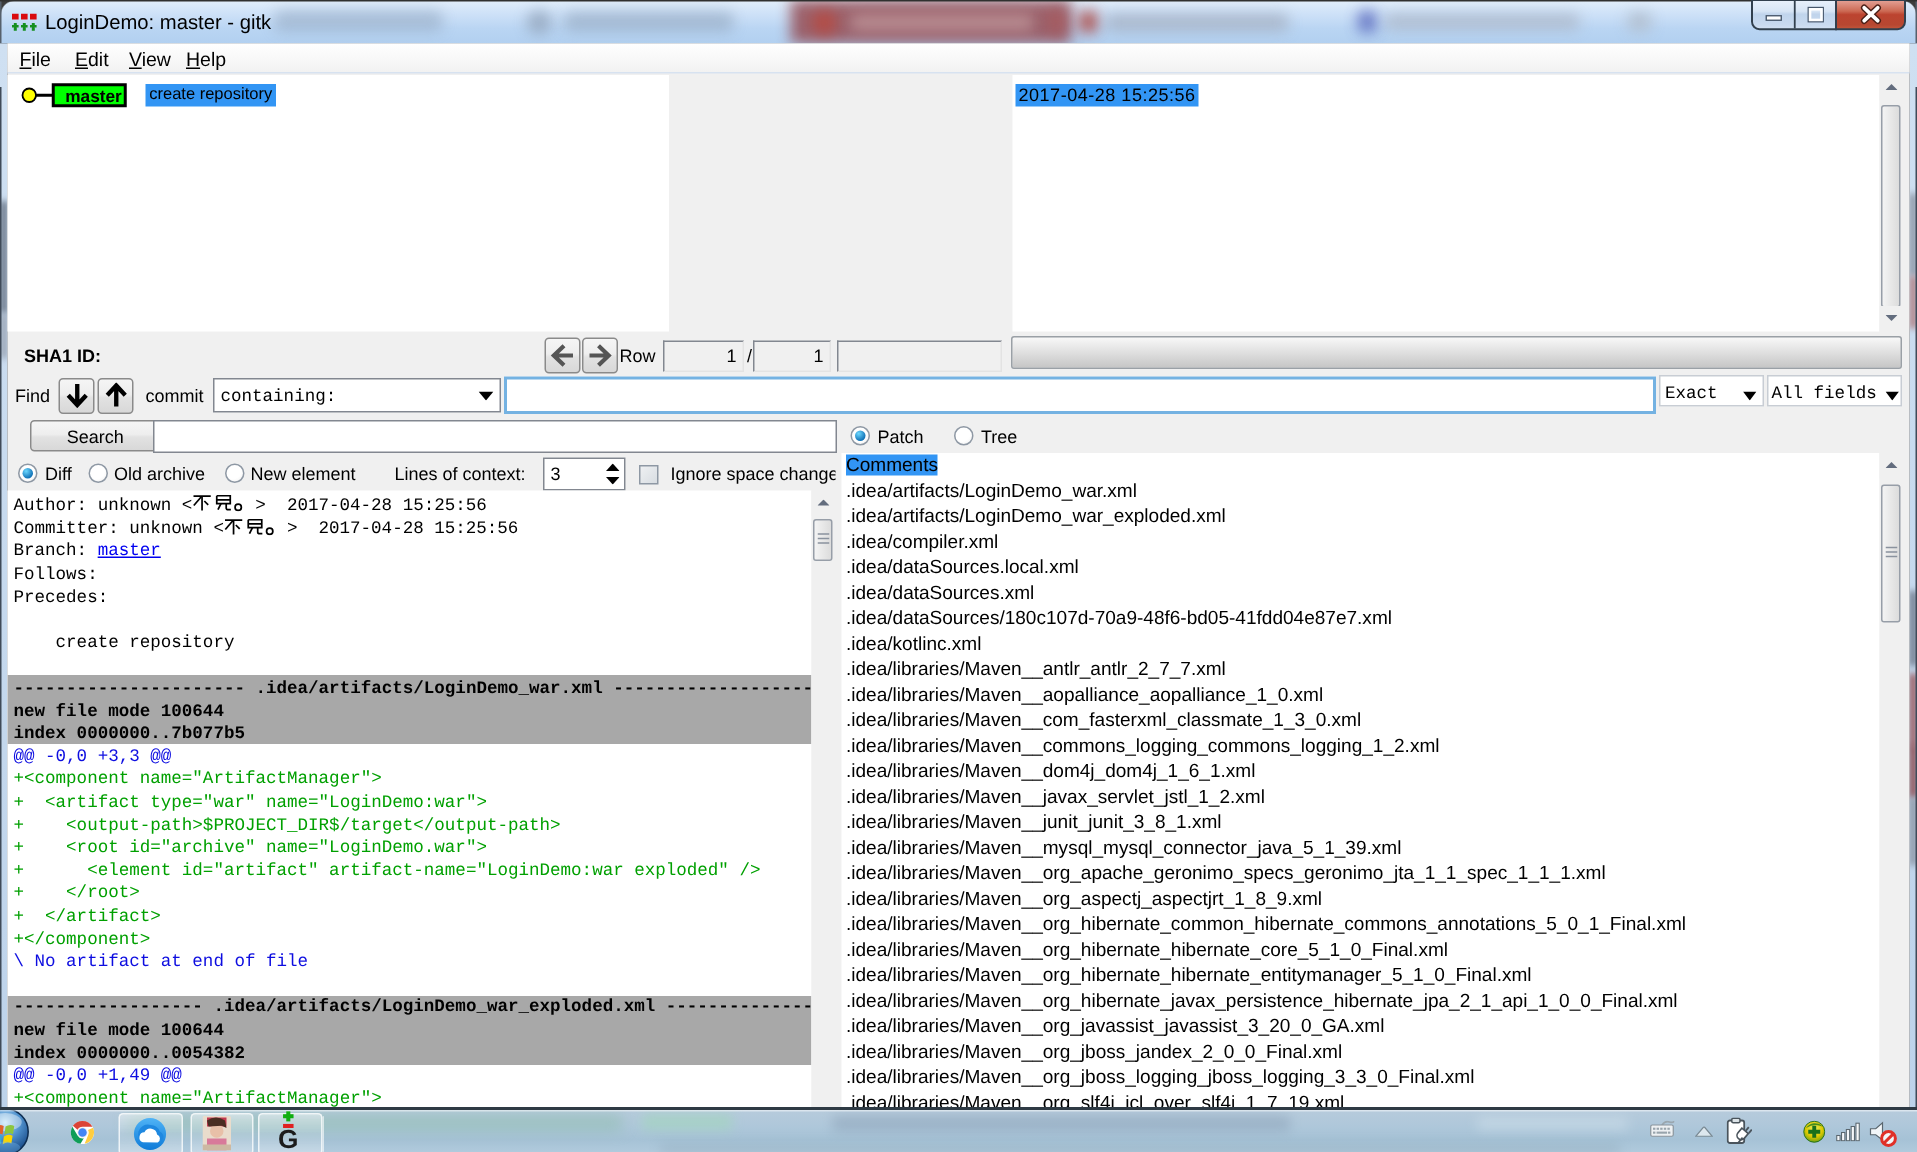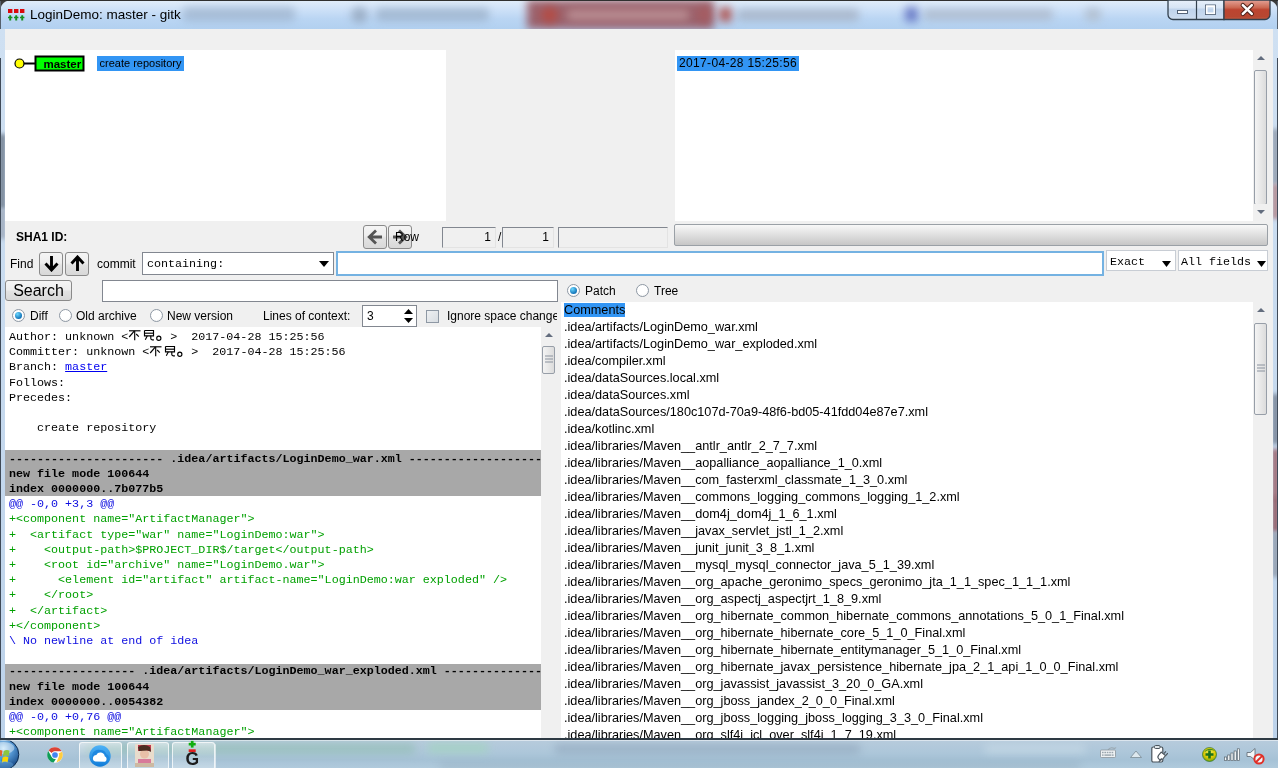--- a/index.html
+++ b/index.html
@@ -145,20 +145,26 @@
   <div style="position:absolute;left:0;top:155px;width:5px;height:35px;background:#b08084;filter:blur(2px);"></div>
   <div style="position:absolute;left:0;top:365px;width:5px;height:50px;background:#707b8c;filter:blur(2px);"></div>
   <div style="position:absolute;left:0;top:420px;width:5px;height:50px;background:#9a5a60;filter:blur(2px);"></div>
   <div style="position:absolute;left:0;top:468px;width:5px;height:35px;background:#8c4a50;filter:blur(2px);"></div>
   <div style="position:absolute;left:0;top:503px;width:5px;height:45px;background:#8c96a5;filter:blur(2px);"></div>
   <div style="position:absolute;left:4px;top:29px;width:1px;height:710px;background:#3f4a58;"></div>
 </div>
 
 <div class="abs" id="client">
 
+  <div id="menubar">
+    <span style="left:8px;"><span class="u">F</span>ile</span>
+    <span style="left:45px;"><span class="u">E</span>dit</span>
+    <span style="left:81px;"><span class="u">V</span>iew</span>
+    <span style="left:119px;"><span class="u">H</span>elp</span>
+  </div>
 
   <div class="pane" style="left:0px;top:21px;width:441px;height:171px;">
     <svg style="position:absolute;left:0;top:0;" width="100" height="30" viewBox="0 0 100 30">
       <line x1="18" y1="13.5" x2="32" y2="13.5" stroke="#000" stroke-width="2"></line>
       <circle cx="14.5" cy="13.5" r="4.5" fill="#ffff00" stroke="#000" stroke-width="1.2"></circle>
       <rect x="30.5" y="6.5" width="48" height="14" fill="#00ff00" stroke="#000" stroke-width="2"></rect>
       <text x="38.5" y="18" font-family="Liberation Sans, sans-serif" font-size="11.5" font-weight="bold" fill="#000">master</text>
     </svg>
     <div class="sel" style="position:absolute;left:92px;top:5.5px;height:15px;font-size:11px;padding:0 2.5px;line-height:15px;">create repository</div>
   </div>
@@ -180,21 +186,21 @@
 
   <div class="lbl" style="left:11px;top:201px;font-weight:bold;">SHA1 ID:</div>
   <div class="btn" style="left:358px;top:196px;width:24px;height:24px;"></div>
   <svg style="position:absolute;left:361px;top:200px;" width="17" height="16" viewBox="0 0 17 16">
       <path d="M10 1.5 L3.2 8 L10 14.5 M3.2 8 L16 8" stroke="#555" stroke-width="2.8" fill="none"></path>
     </svg>
   <div class="btn" style="left:383px;top:196px;width:24px;height:24px;"></div>
   <svg style="position:absolute;left:387px;top:200px;" width="17" height="16" viewBox="0 0 17 16">
       <path d="M7 1.5 L13.8 8 L7 14.5 M13.8 8 L1 8" stroke="#555" stroke-width="2.8" fill="none"></path>
     </svg>
-  <div class="lbl" style="left:390px;top:201px;">Row</div>
+  <div class="lbl" style="left:408px;top:201px;">Row</div>
   <div class="sunken" style="left:437px;top:198px;width:54px;height:21px;font-size:12px;text-align:right;padding:2px 4px 0 0;">1</div>
   <div class="lbl" style="left:493px;top:201px;">/</div>
   <div class="sunken" style="left:497px;top:198px;width:52px;height:21px;font-size:12px;text-align:right;padding:2px 4px 0 0;">1</div>
   <div class="sunken" style="left:553px;top:198px;width:110px;height:21px;"></div>
   <div style="position:absolute;left:669px;top:195px;width:594px;height:22px;border:1px solid #9aa0a6;border-radius:2px;background:linear-gradient(#f8f8f8,#e2e2e2 45%,#c6c6c6);"></div>
 
   <div class="lbl" style="left:5px;top:228px;">Find</div>
   <div class="btn" style="left:34px;top:223px;width:24px;height:24px;"></div>
   <svg style="position:absolute;left:39px;top:226px;" width="15" height="17" viewBox="0 0 15 17">
       <path d="M7.5 1 L7.5 14 M1.5 8.5 L7.5 15 L13.5 8.5" stroke="#000" stroke-width="2.9" fill="none"></path>
@@ -214,34 +220,34 @@
   <div class="mono" style="position:absolute;left:1105px;top:226px;font-size:11.7px;">Exact</div>
   <svg style="position:absolute;left:1157px;top:232px;" width="9" height="6">
       <path d="M0 0 L9 0 L4.5 6 z" fill="#000"></path>
     </svg>
   <div style="position:absolute;left:1173px;top:221px;width:90px;height:21px;background:#fff;border:1px solid #c8cdd4;"></div>
   <div class="mono" style="position:absolute;left:1176px;top:226px;font-size:11.7px;">All fields</div>
   <svg style="position:absolute;left:1252px;top:232px;" width="9" height="6">
       <path d="M0 0 L9 0 L4.5 6 z" fill="#000"></path>
     </svg>
 
-  <div class="btn" style="left:0;top:251px;width:67px;height:21px;font-size:16px;text-align:center;line-height:20px;">Search</div>
+  <div class="btn" style="left:15px;top:251px;width:87px;height:21px;font-size:12px;text-align:center;line-height:20px;">Search</div>
   <div class="entry" style="left:97px;top:251px;width:456px;height:22px;"></div>
 
   <div class="radio on" style="left:562px;top:255px;"></div>
   <div class="lbl" style="left:580px;top:255px;">Patch</div>
   <div class="radio" style="left:631px;top:255px;"></div>
   <div class="lbl" style="left:649px;top:255px;">Tree</div>
 
   <div class="radio on" style="left:7px;top:280px;"></div>
   <div class="lbl" style="left:25px;top:280px;">Diff</div>
   <div class="radio" style="left:54px;top:280px;"></div>
   <div class="lbl" style="left:71px;top:280px;">Old archive</div>
   <div class="radio" style="left:145px;top:280px;"></div>
-  <div class="lbl" style="left:162px;top:280px;">New version</div>
+  <div class="lbl" style="left:162px;top:280px;">New element</div>
   <div class="lbl" style="left:258px;top:280px;">Lines of context:</div>
   <div class="entry" style="left:357px;top:276px;width:55px;height:22px;font-size:12px;padding:3px 0 0 4px;">3</div>
   <svg style="position:absolute;left:399px;top:280px;" width="9" height="14">
       <path d="M0 5 L4.5 0 L9 5 z" fill="#000"></path>
       <path d="M0 9 L4.5 14 L9 9 z" fill="#000"></path>
     </svg>
   <div class="check" style="left:421px;top:281px;"></div>
   <div class="lbl" style="left:442px;top:280px;width:110px;overflow:hidden;">Ignore space change</div>
 </div>
 
@@ -282,26 +288,26 @@
 index 0000000..7b077b5</span>
 <span class="b">@@ -0,0 +3,3 @@</span>
 <span class="g">+&lt;component name="ArtifactManager"&gt;
 +  &lt;artifact type="war" name="LoginDemo:war"&gt;
 +    &lt;output-path&gt;$PROJECT_DIR$/target&lt;/output-path&gt;
 +    &lt;root id="archive" name="LoginDemo.war"&gt;
 +      &lt;element id="artifact" artifact-name="LoginDemo:war exploded" /&gt;
 +    &lt;/root&gt;
 +  &lt;/artifact&gt;
 +&lt;/component&gt;</span>
-<span class="b">\ No newline at end of idea</span>
+<span class="b">\ No artifact at end of file</span>
 
 <span class="hdr">------------------ .idea/artifacts/LoginDemo_war_exploded.xml -----------------------
 new file mode 100644
 index 0000000..0054382</span>
-<span class="b">@@ -0,0 +0,76 @@</span>
+<span class="b">@@ -0,0 +1,49 @@</span>
 <span class="g">+&lt;component name="ArtifactManager"&gt;</span>
 </div>
 
 <div class="sb-track" style="left:541px;top:327px;width:16px;height:411px;">
   <div class="sb-btn" style="left:0px;top:0px;"></div>
   <svg style="position:absolute;left:4px;top:6px;" width="8" height="5">
       <path d="M0 4 L4 0 L8 4 z" fill="#636d7e"></path>
     </svg>
   <div class="sb-thumb" style="left:1px;top:19px;height:28px;"></div>
   <svg style="position:absolute;left:4px;top:28px;" width="8" height="9">

